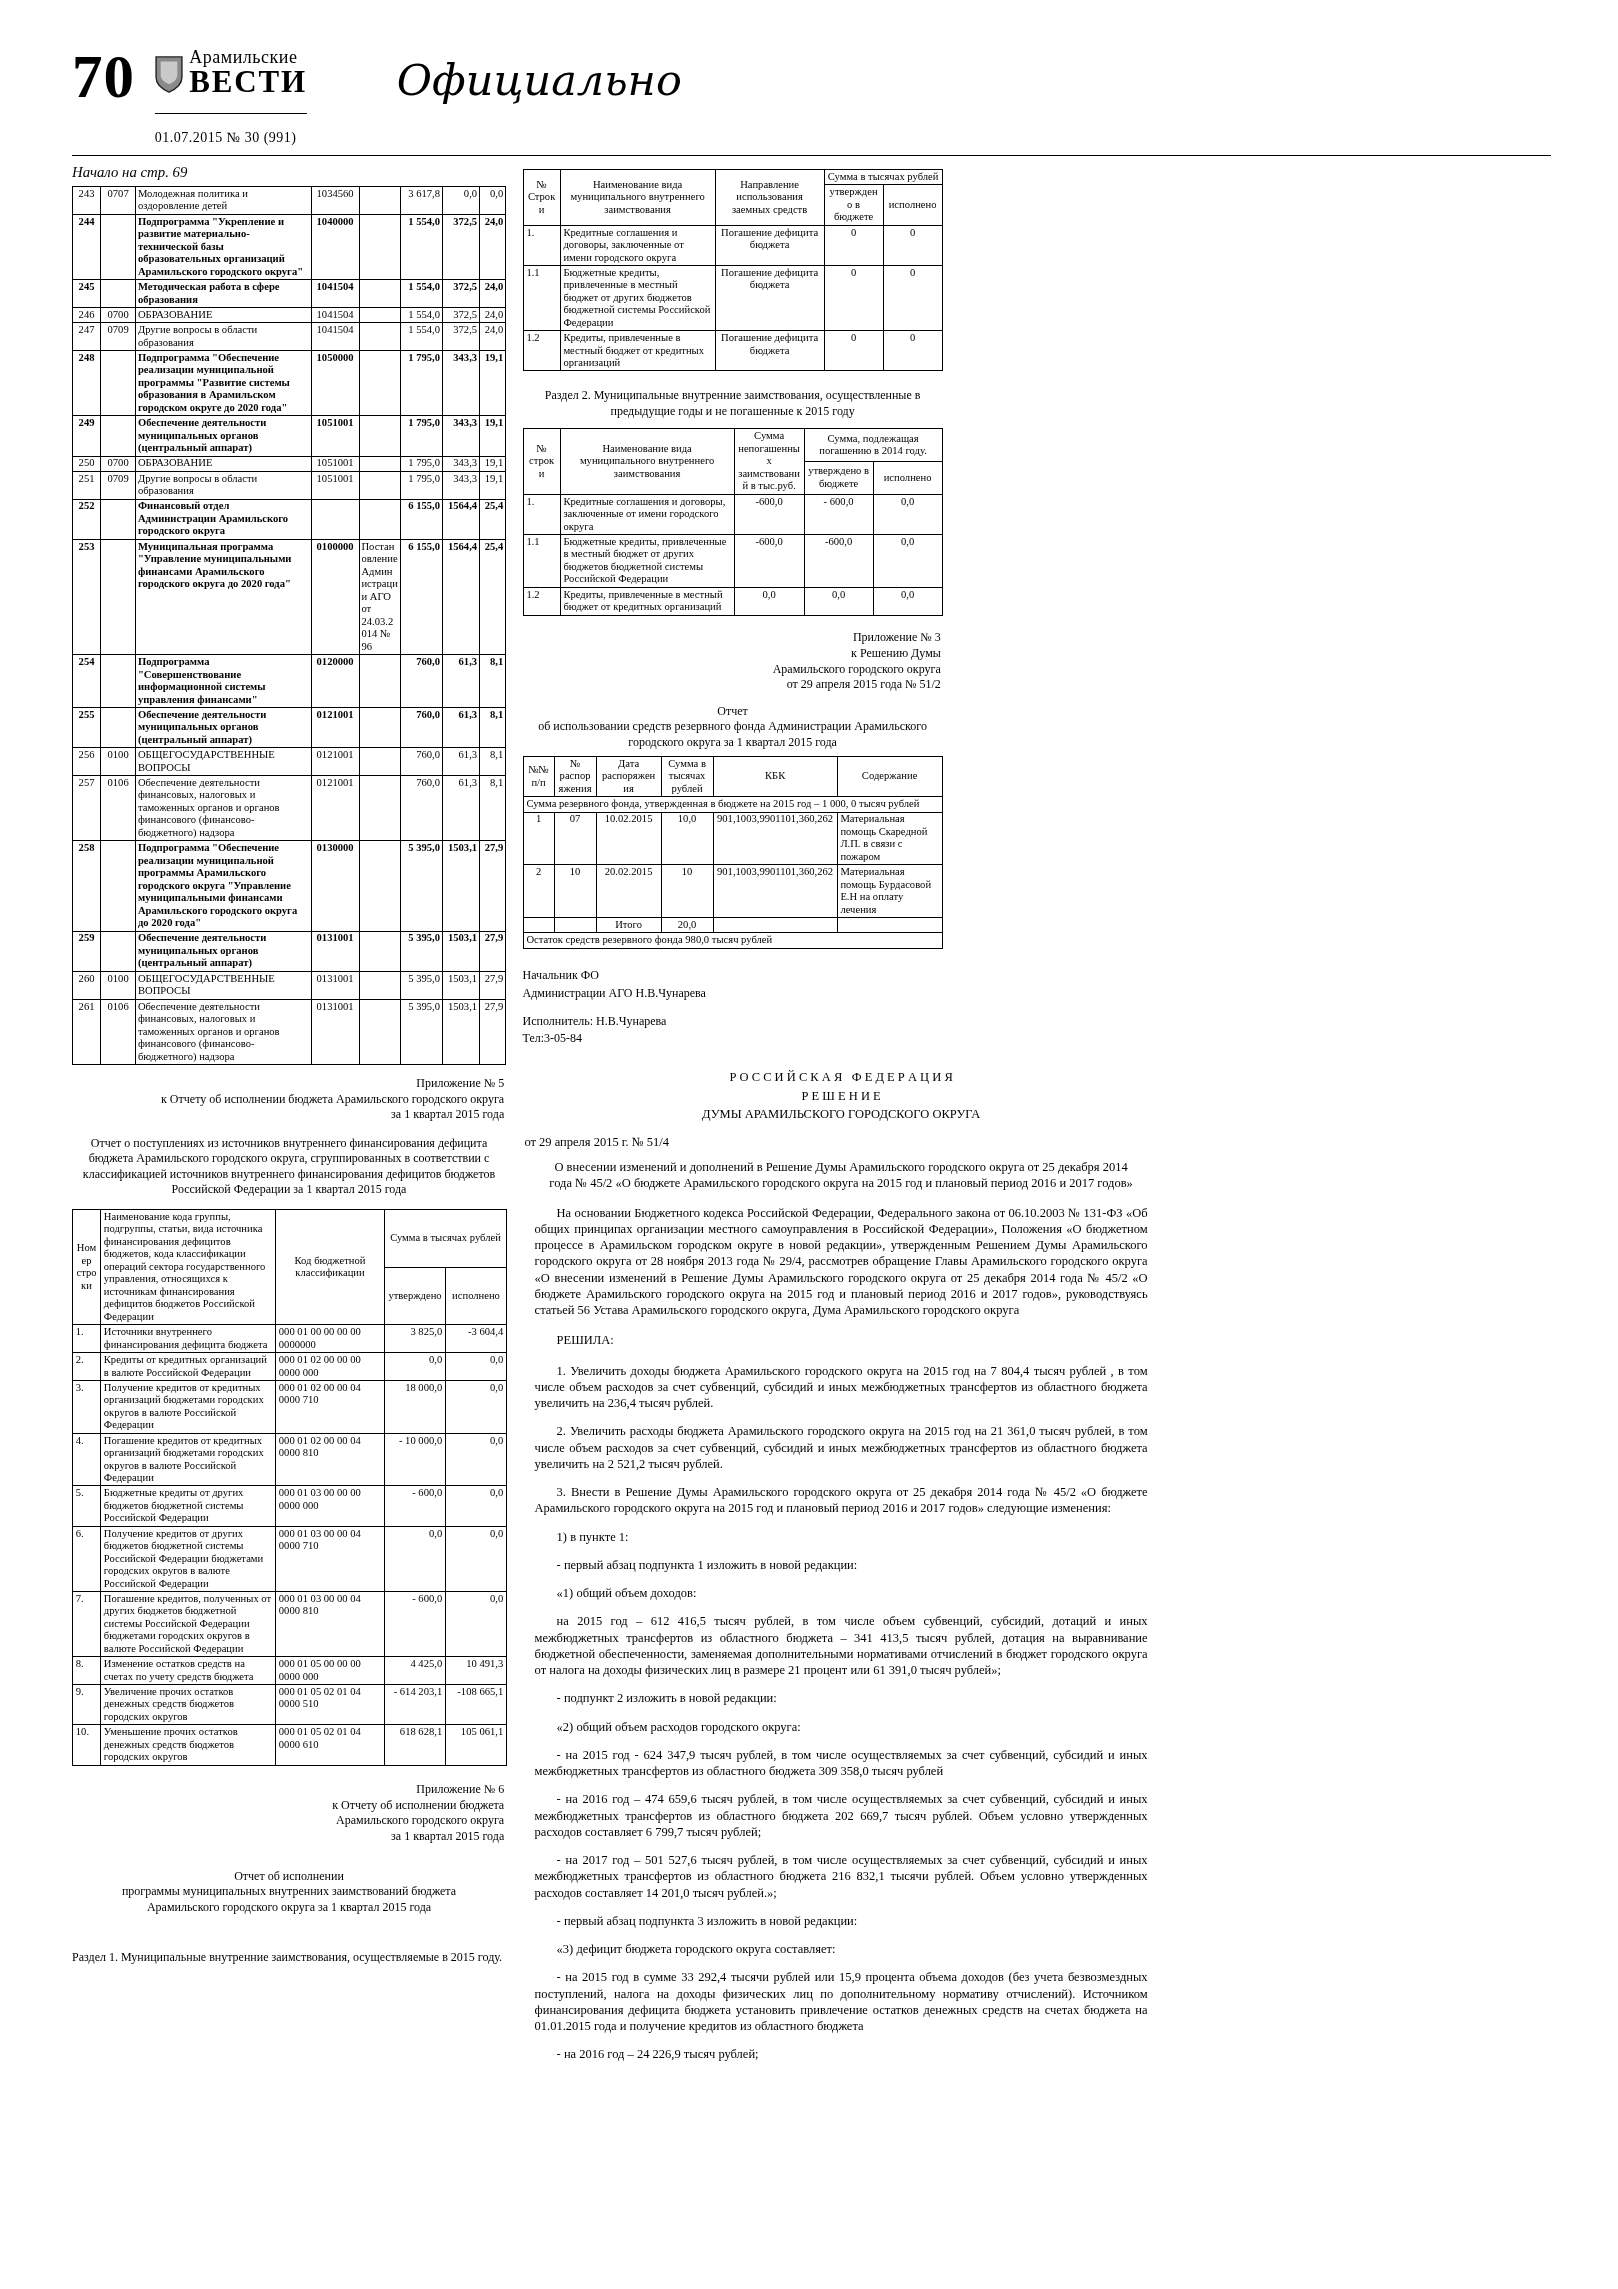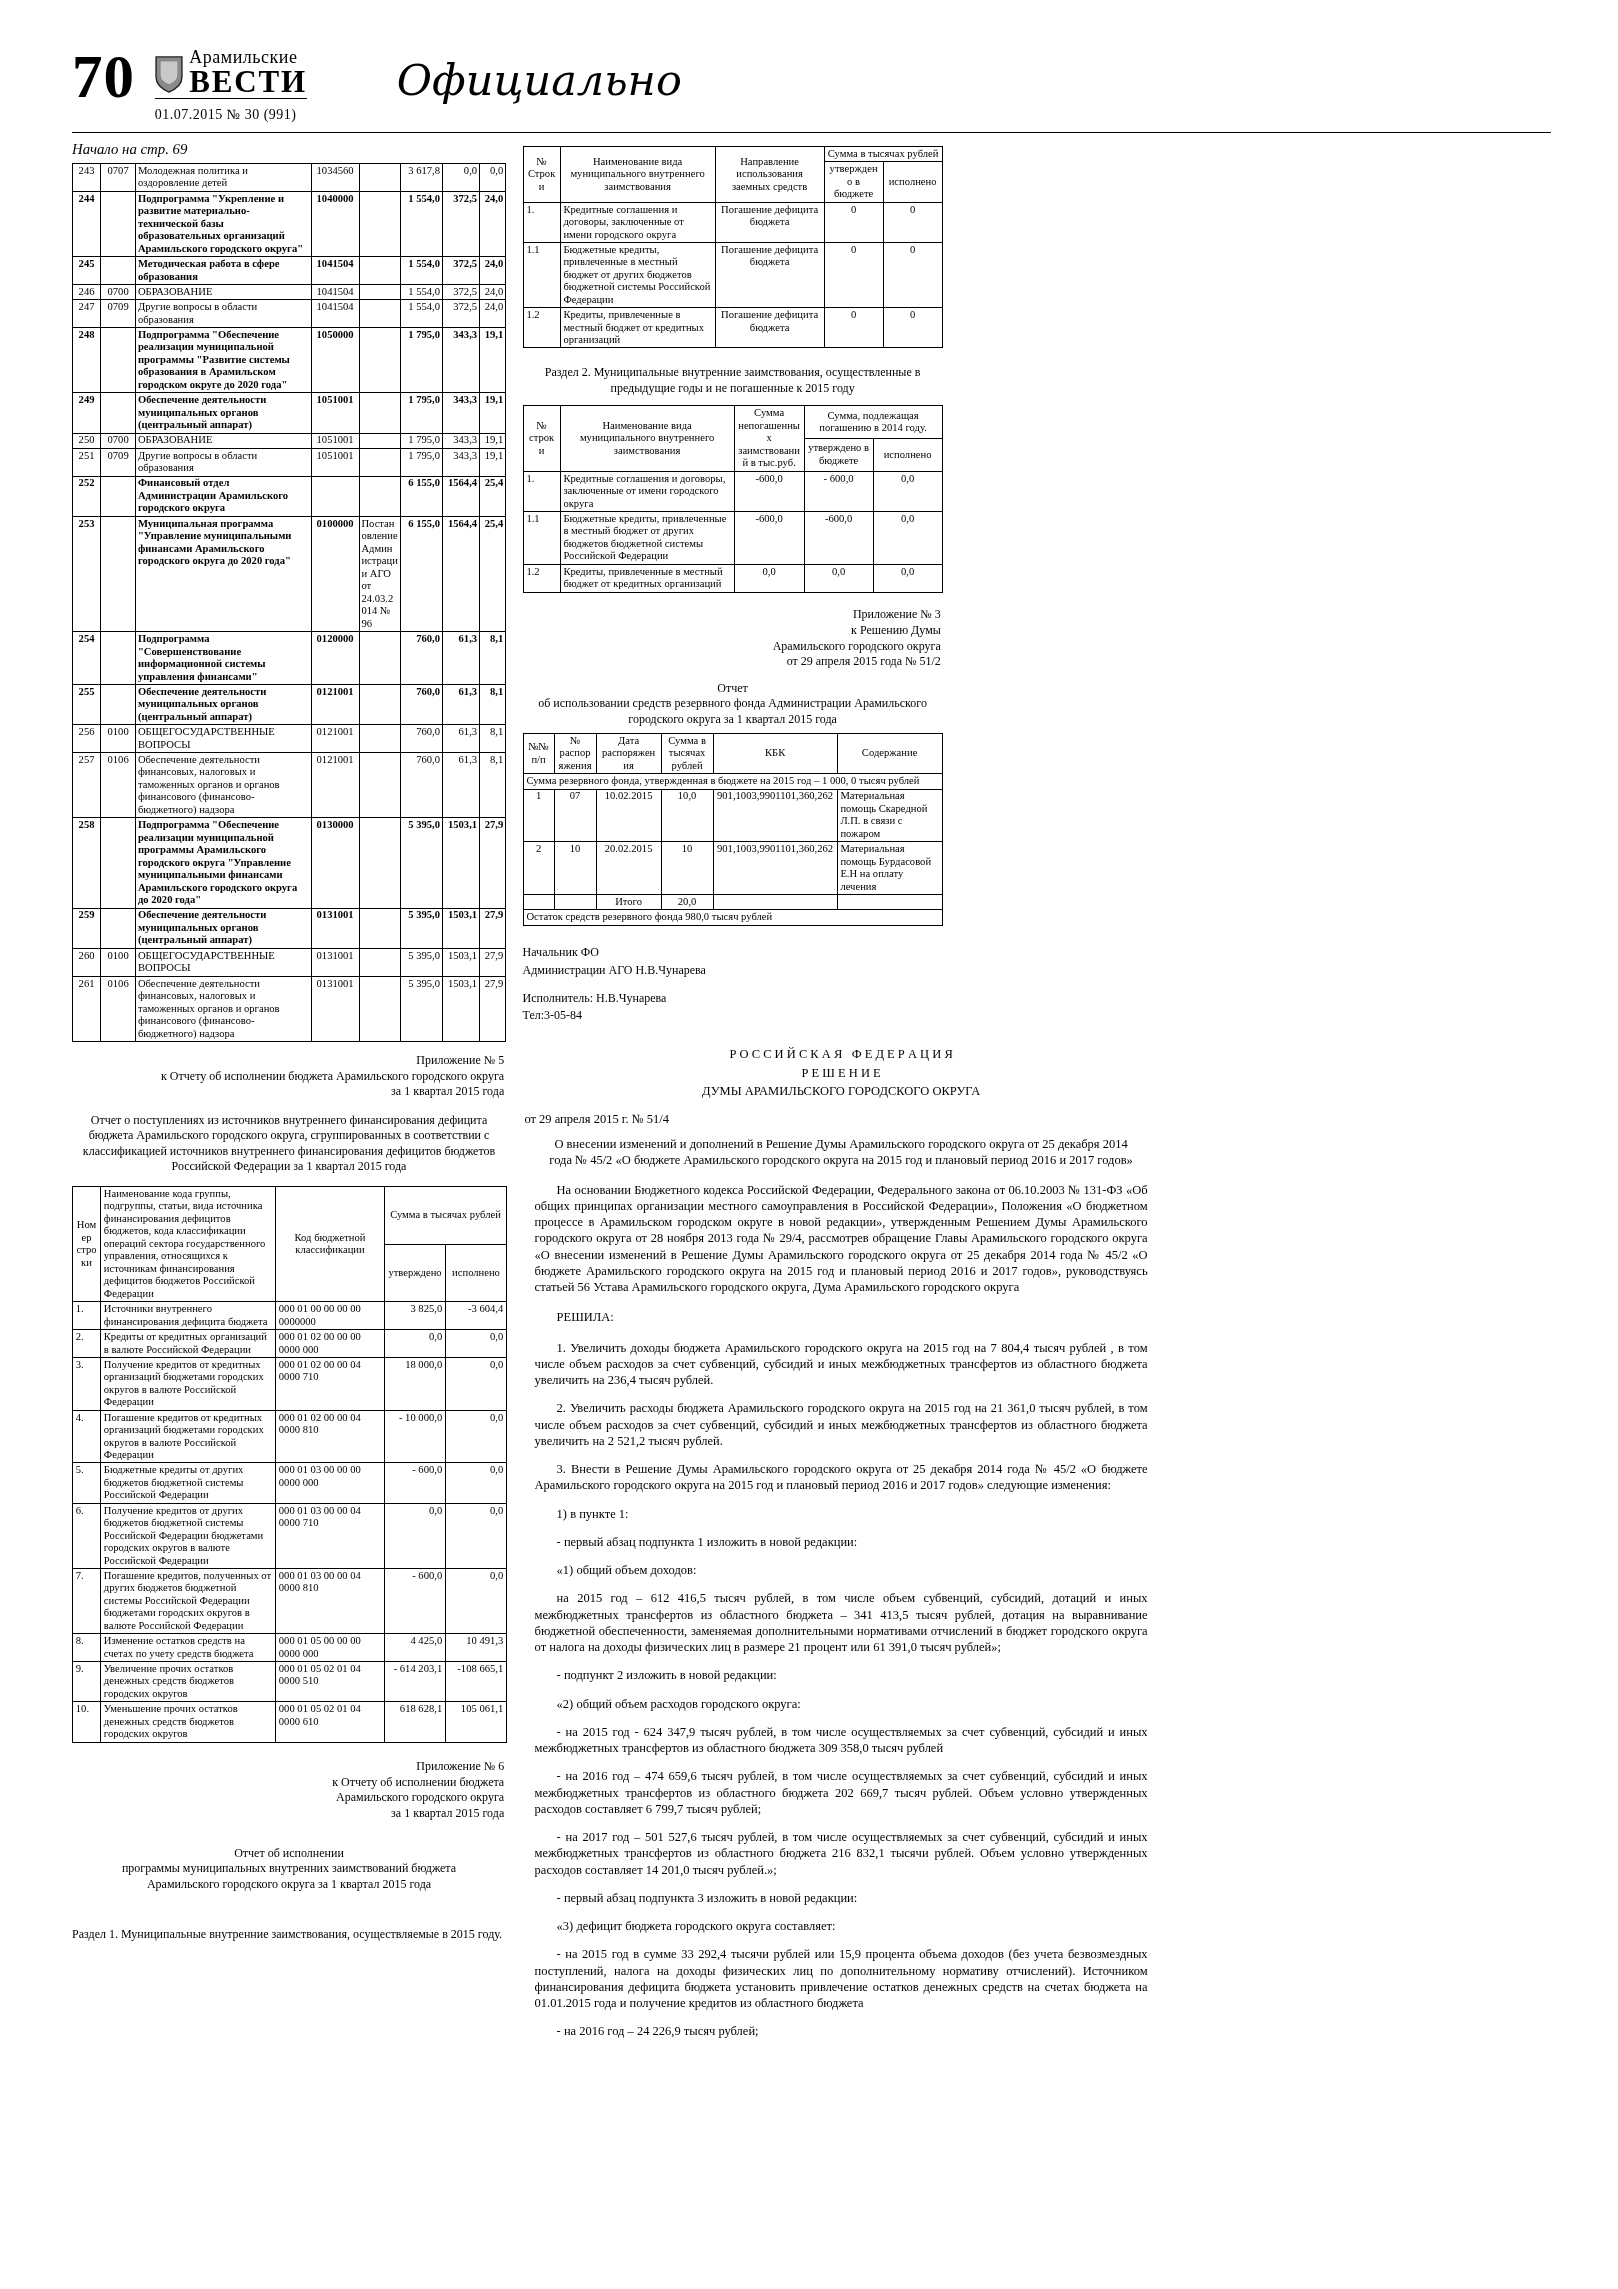--- a/index.html
+++ b/index.html
@@ -10,21 +10,21 @@
   .page { padding:48px 68px 0 72px; }
 
   
   .masthead { display:flex; align-items:flex-start; border-bottom:1.8px solid #000; padding-bottom:9.2px; }
   .page-num { font-size:61px; font-weight:bold; line-height:0.95; letter-spacing:0.9px; }
   .brand { margin-left:20px; }
   .brand-row { display:flex; align-items:flex-end; gap:6.5px; }
   .brand-text { display:flex; flex-direction:column; line-height:1; }
   .brand-top { font-size:18px; letter-spacing:0.5px; }
   .brand-bottom { font-size:31px; font-weight:bold; letter-spacing:1.8px; }
-  .date-line { border-top:1.4px solid #000; margin-top:1px; padding-top:8px; font-size:14px; letter-spacing:0.5px; }
+  .date-line { border-top:1.4px solid #000; margin-top:16px; padding-top:16px; font-size:14px; letter-spacing:0.5px; }
   .section-title { font-style:italic; font-size:43px; margin-left:90px; margin-top:7.4px; font-family:"DejaVu Serif", serif; }
 
   
   .columns { display:flex; gap:16.6px; margin-top:3.7px; }
   .col-left { flex:0 0 434px; width:434px; }
   .col-right { flex:1; }
   .sub-col { width:420px; }
   .continued { font-style:italic; font-size:14.8px; margin:3.7px 0 5.5px 0; }
 
   

